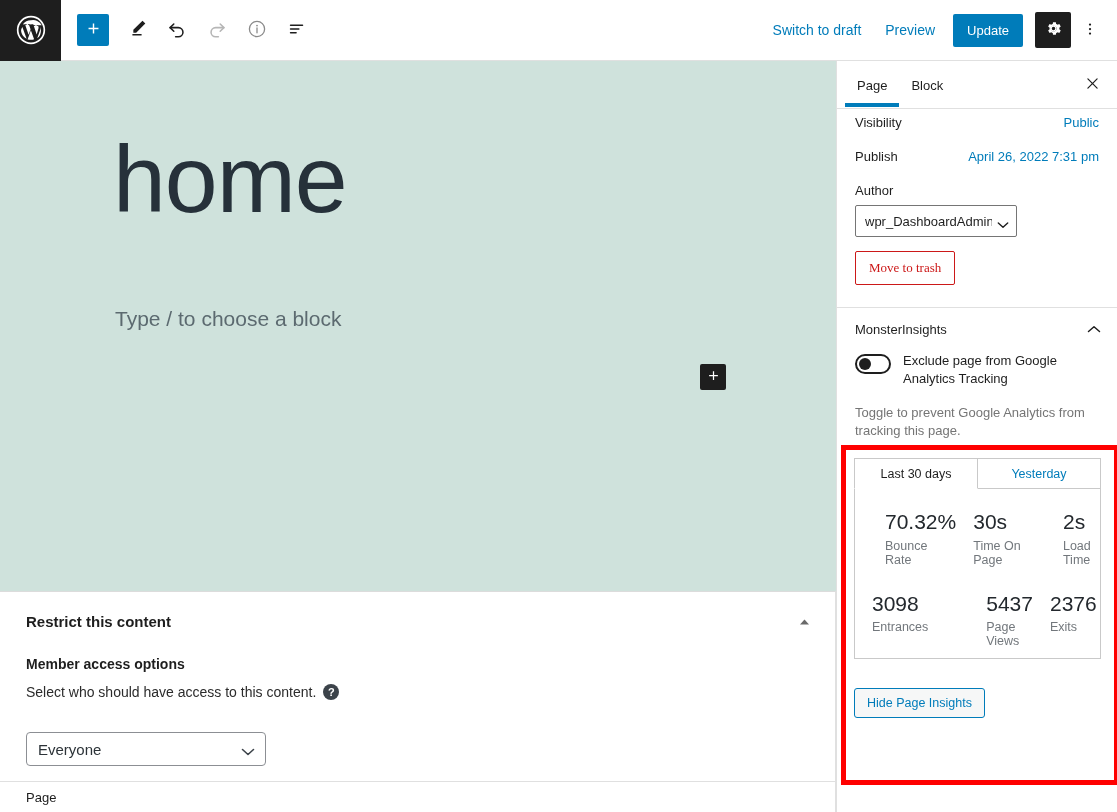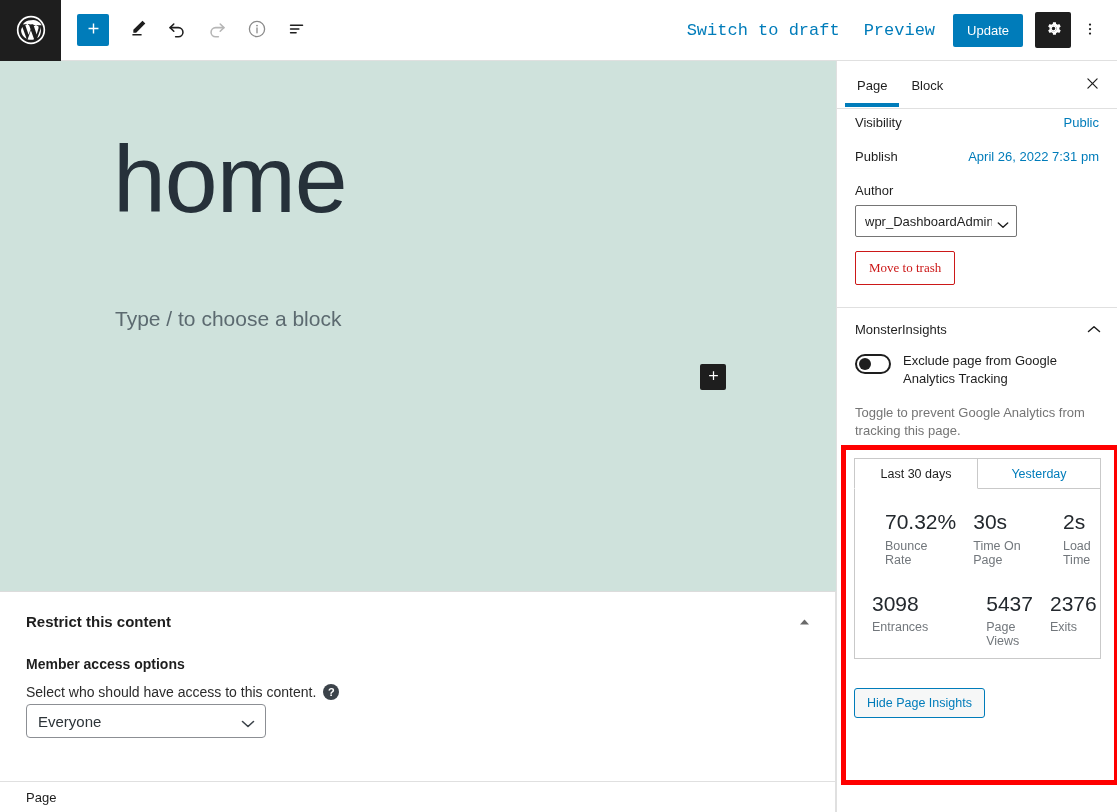--- a/index.html
+++ b/index.html
@@ -44,21 +44,21 @@
     width: 32px; height: 32px; margin-right: 6px;
   }
   .tb-btn.disabled { color: #b6b6b6; cursor: default; }
 
   .tb-right {
     margin-left: auto; display: flex; align-items: center;
     gap: 4px; padding-right: 12px;
   }
   .link-btn {
     background: transparent; border: none;
-    color: #007cba; font-size: 17px; font-family: Liberation Mono, monospace;
+    color: #007cba; font-size: 14px; font-family: Liberation Sans, sans-serif;
     padding: 6px 10px; cursor: pointer; white-space: nowrap;
   }
   .update-btn {
     background: #007cba; color: #ffffff; border: none;
     font-size: 13px; font-family: inherit;
     padding: 9px 14px; border-radius: 2px; cursor: pointer;
     margin: 0 4px;
   }
   .gear-btn {
     width: 36px; height: 36px; background: #1e1e1e; color: #ffffff;
@@ -125,21 +125,21 @@
     padding: 12px 0 0 26px; font-size: 14px; color: #2b2b2b;
   }
   .help-dot {
     width: 16px; height: 16px; border-radius: 50%;
     background: #3c434a; color: #ffffff;
     font-size: 11px; font-weight: 700;
     display: flex; align-items: center; justify-content: center;
     cursor: pointer; line-height: 1;
   }
   .access-select-wrap {
-    position: relative; margin: 4px 0 0 26px;
+    position: relative; margin: 32px 0 0 26px;
     width: 240px; height: 34px;
   }
   .access-select {
     width: 240px; height: 34px;
     border: 1px solid #8c8f94; border-radius: 4px;
     background: #ffffff; color: #2c3338;
     font-size: 15px; font-family: inherit;
     padding: 0 30px 0 11px;
     appearance: none; -webkit-appearance: none;
     cursor: pointer;

